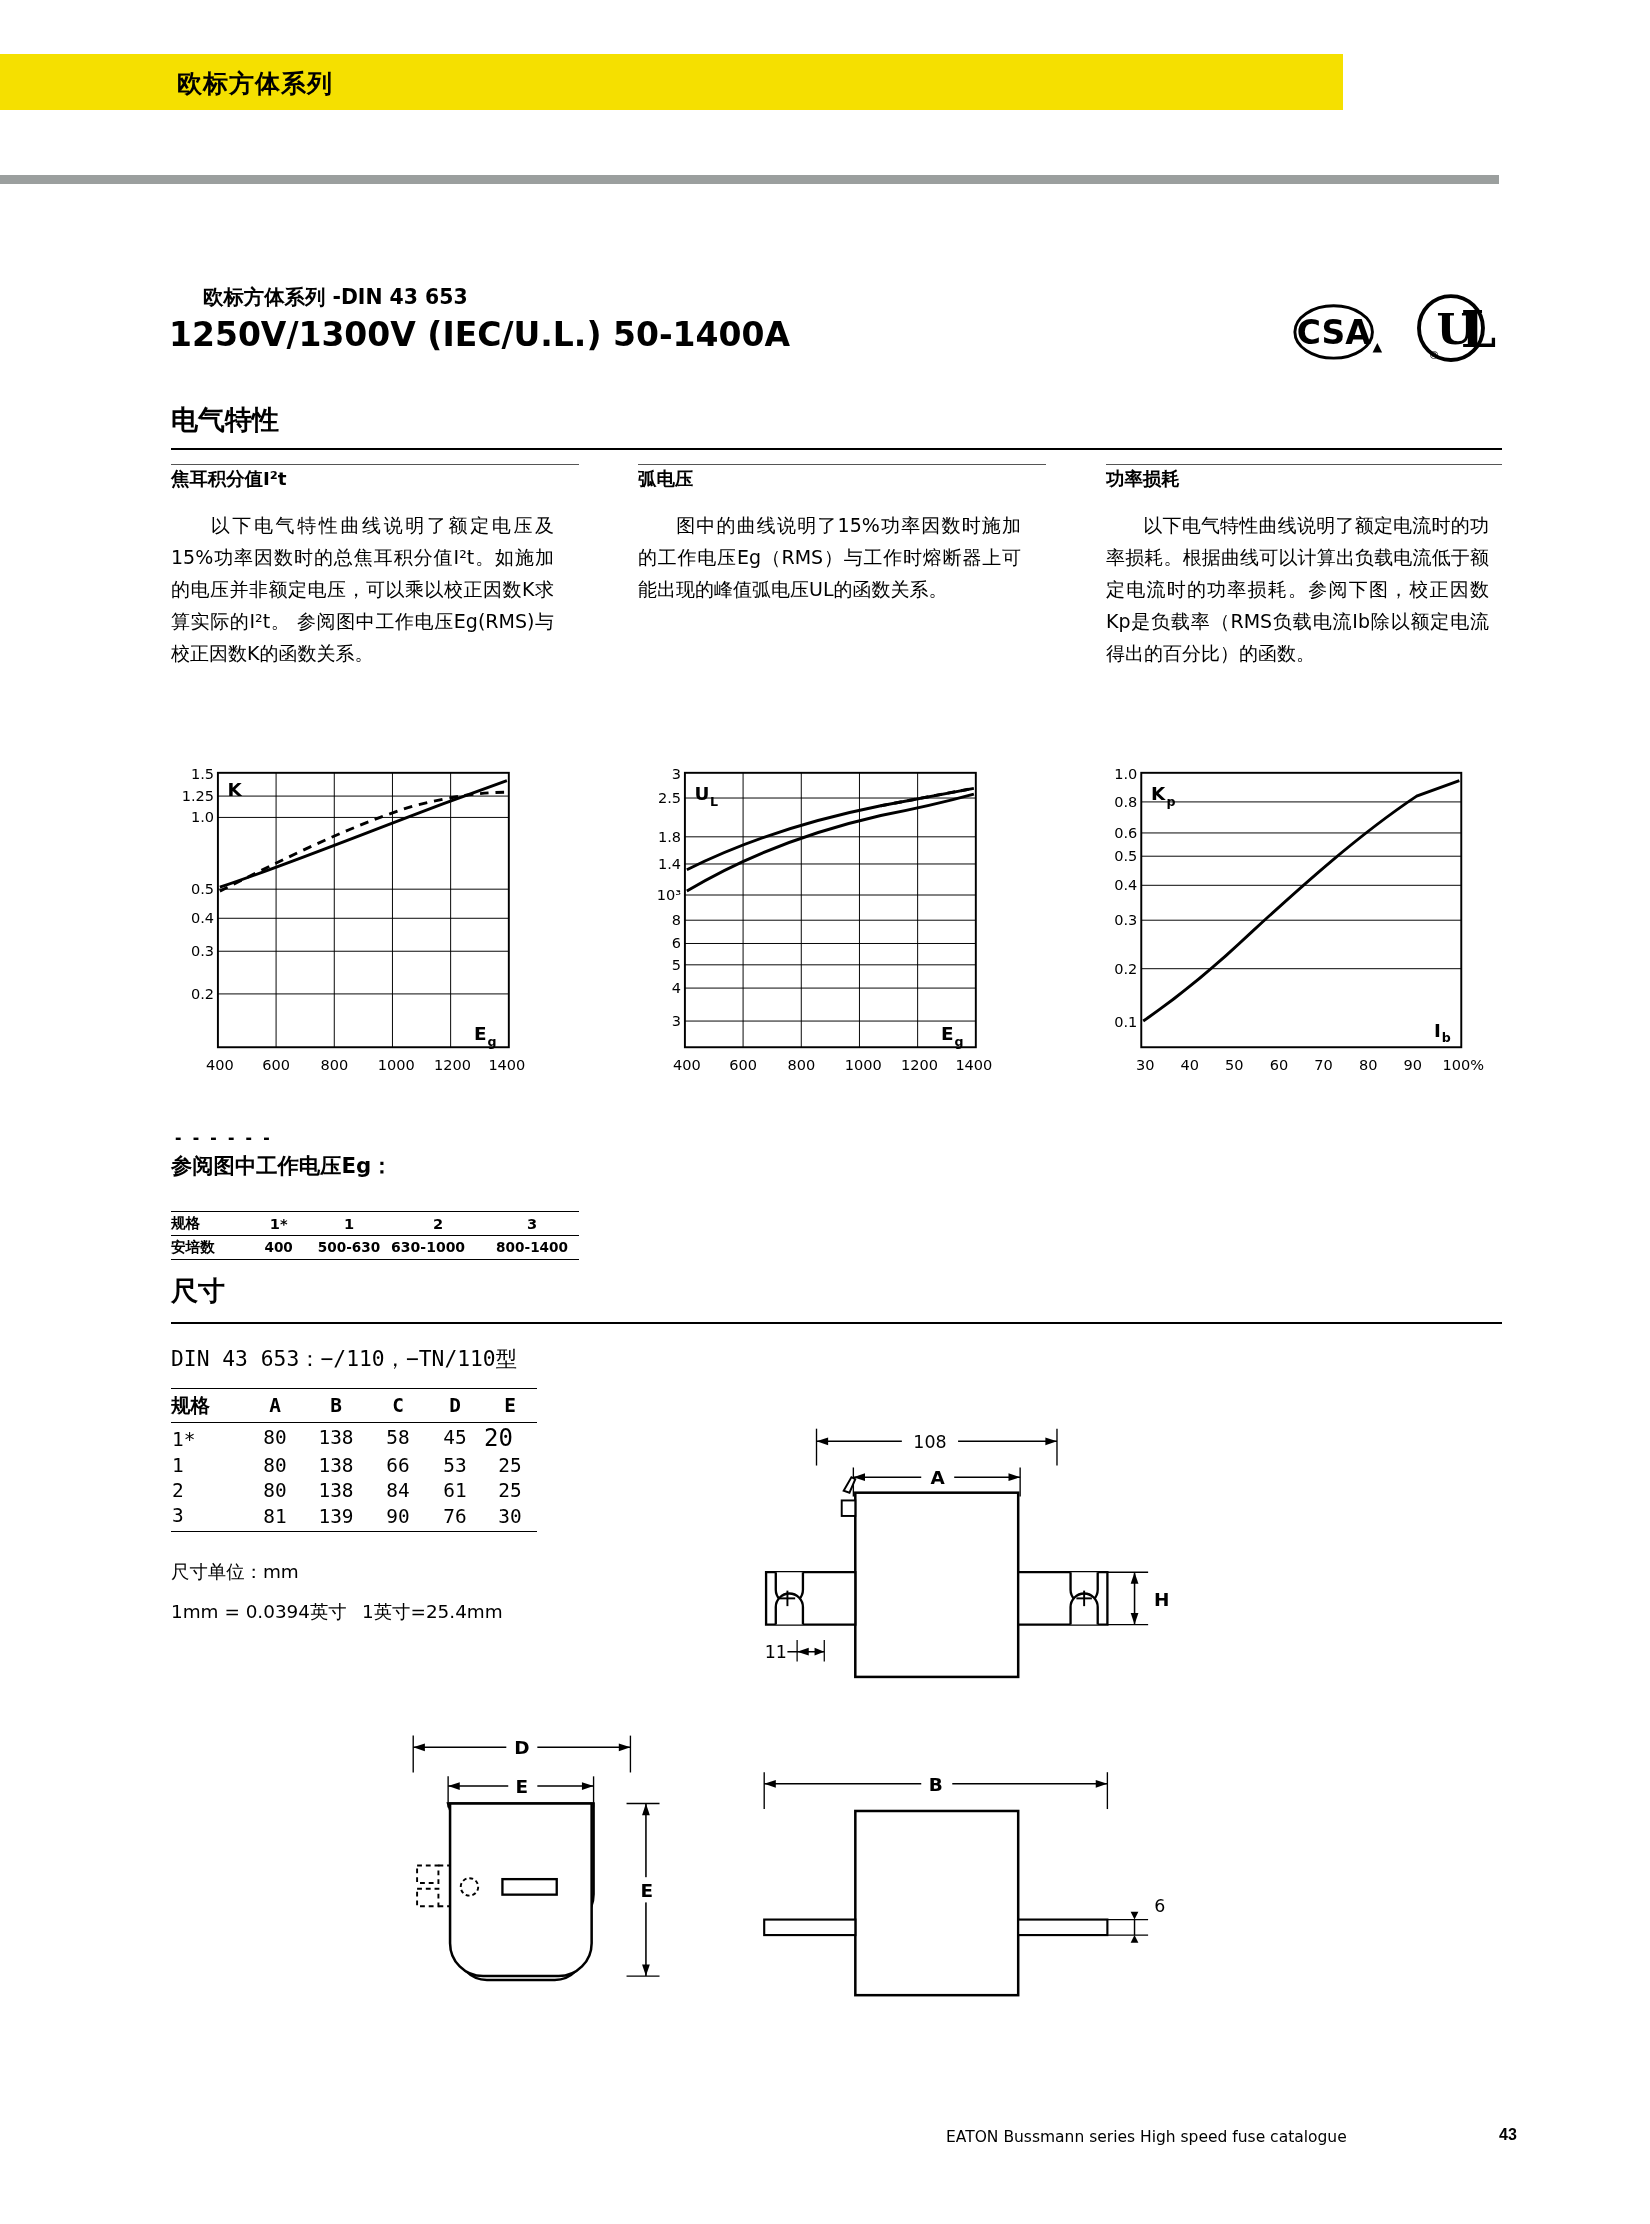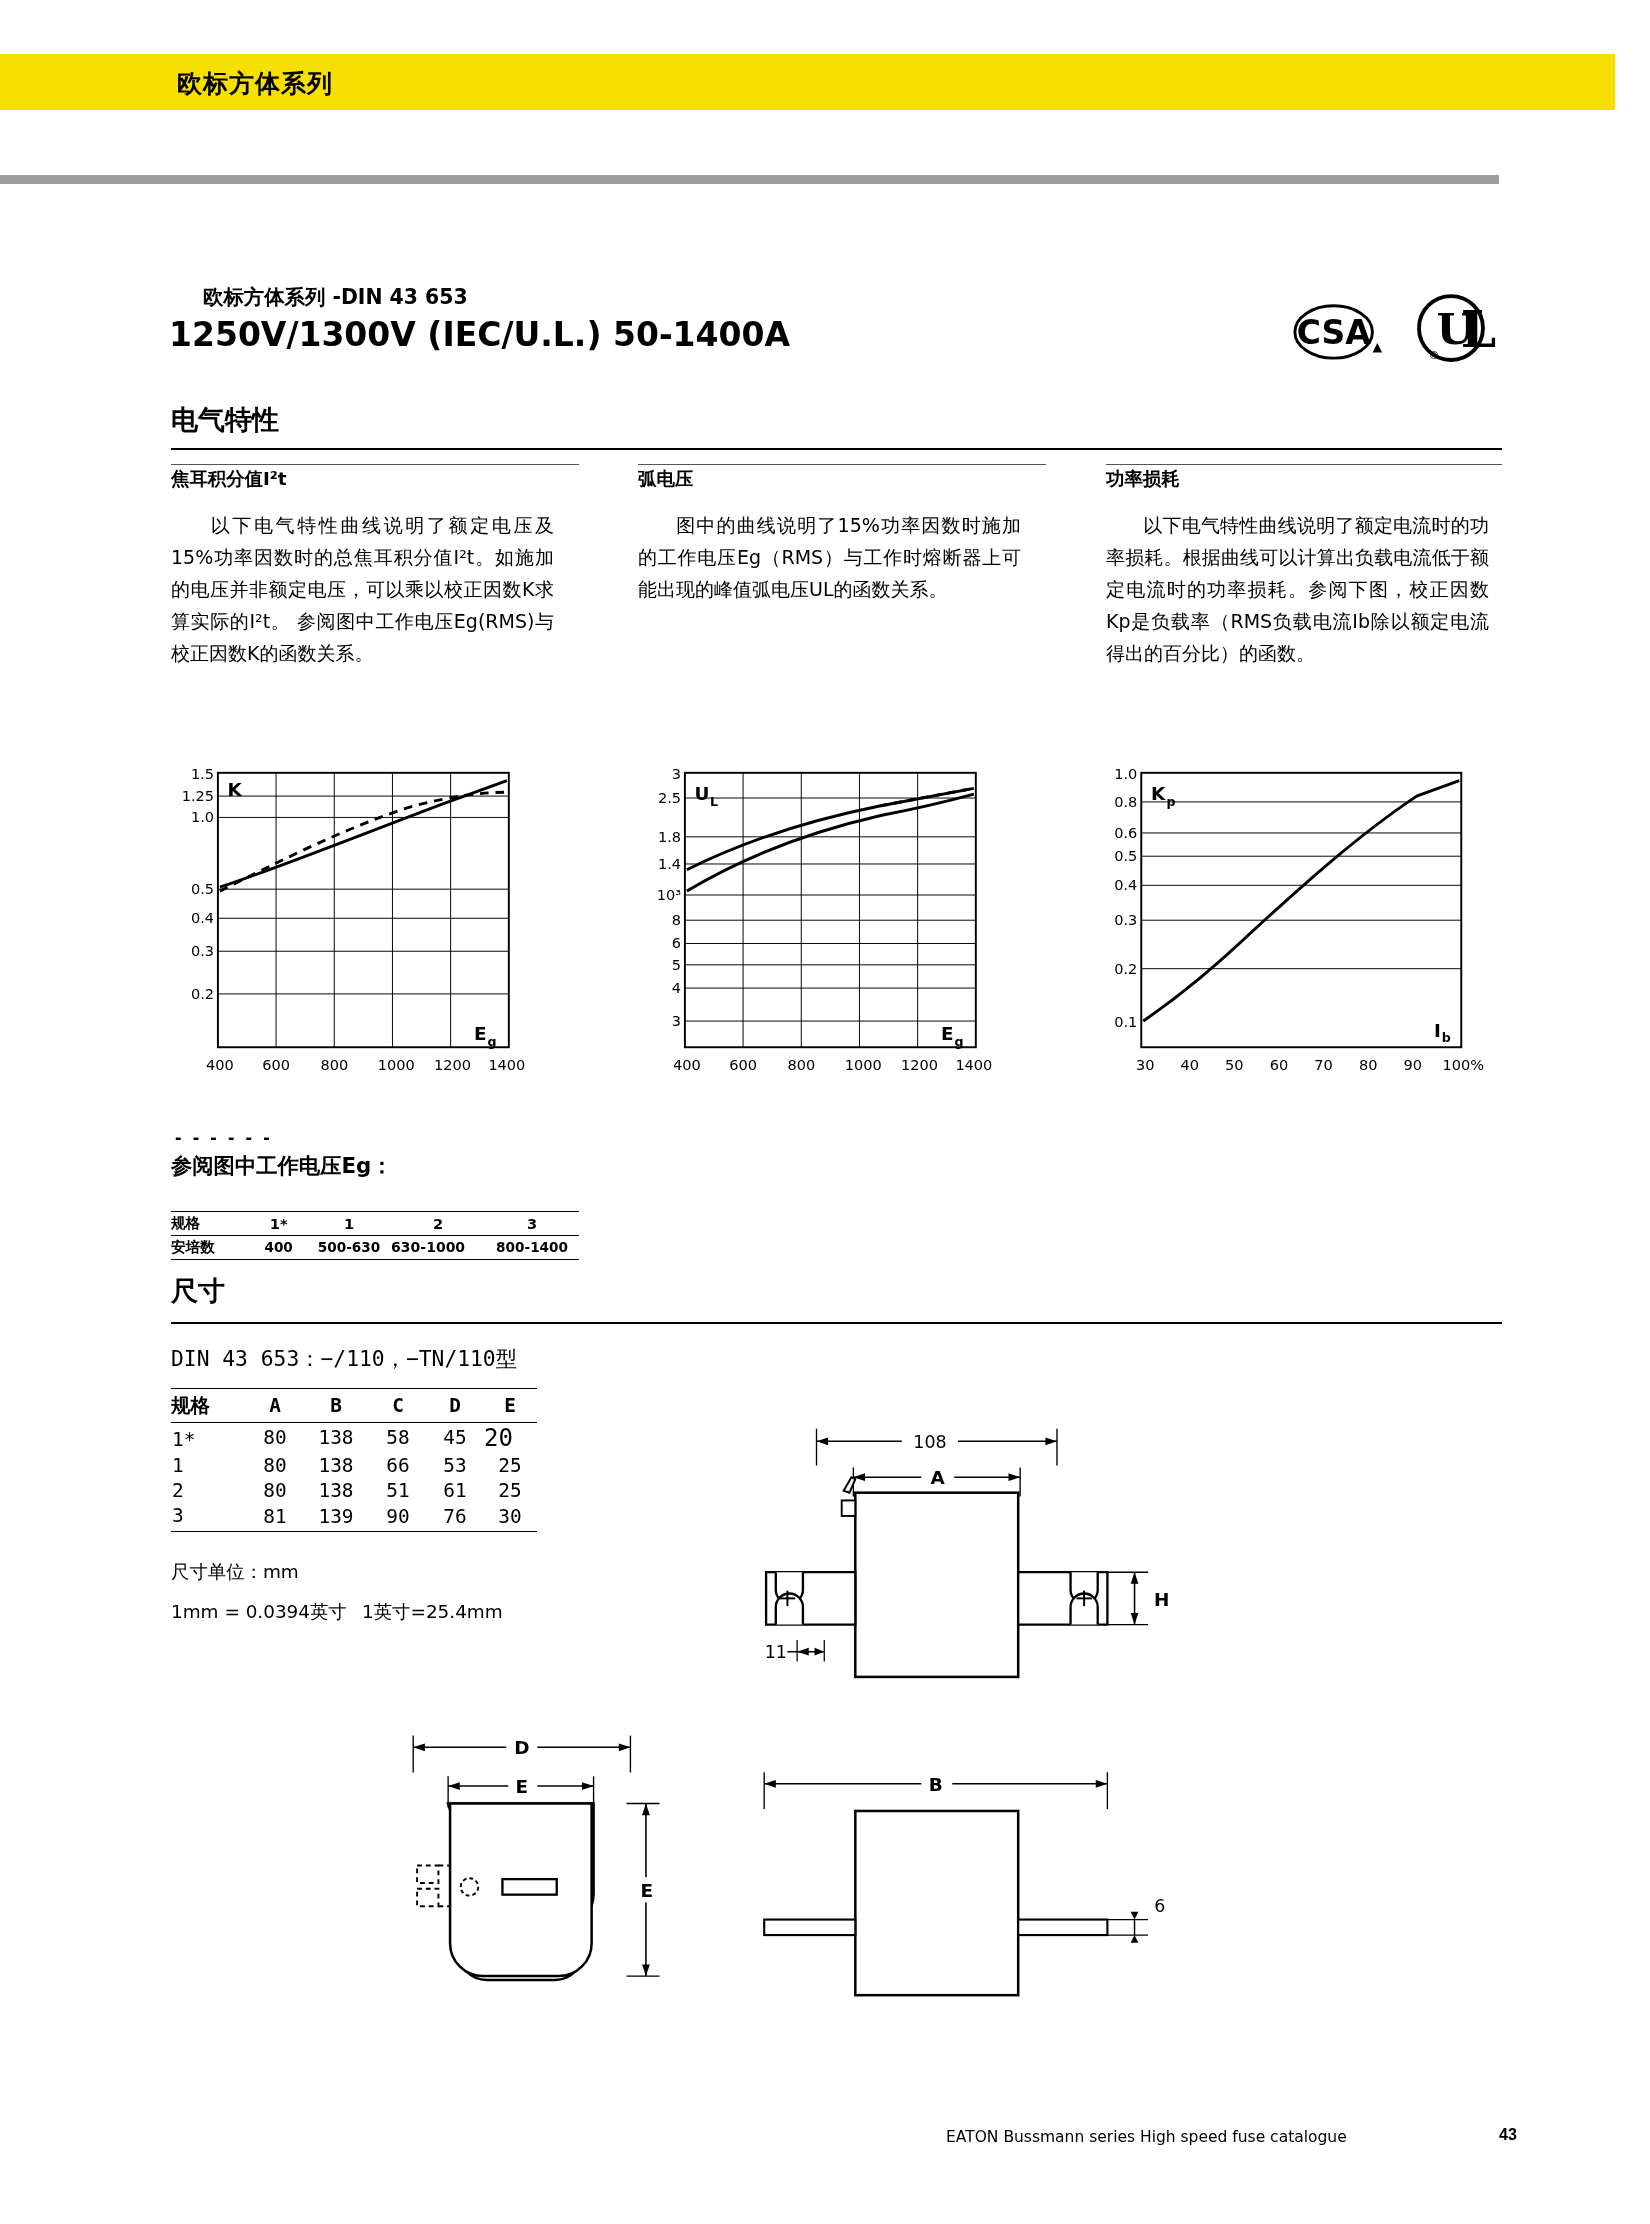--- a/index.html
+++ b/index.html
@@ -6,21 +6,21 @@
   body {
     width:1651px; height:2224px;
     background:#ffffff;
     font-family:"Liberation Sans", sans-serif;
     color:#000;
     position:relative;
     overflow:hidden;
   }
   
   .hdr-band {
-    position:absolute; left:0; top:54px; width:1615px; height:56px;
+    position:absolute; left:0; top:54px; width:1343px; height:56px;
     background:#f5e000;
     text-align:right;
   }
   .hdr-band .hdr-title {
     position:absolute; left:177px; top:12.6px;
     font-size:25px; font-weight:bold; letter-spacing:1px;
     font-family:"DejaVu Sans", sans-serif;
   }
   .hdr-rule {
     position:absolute; left:0; top:175px; width:1499px; height:8.7px;
@@ -331,21 +331,21 @@
       <td style="font-size:19.4px; text-align:center;">80</td>
       <td style="font-size:19.4px; text-align:center;">138</td>
       <td style="font-size:19.4px; text-align:center;">66</td>
       <td style="font-size:19.4px; text-align:center;">53</td>
       <td style="font-size:19.4px; text-align:center;">25</td>
     </tr>
     <tr>
       <td style="font-size:19.4px;">2</td>
       <td style="font-size:19.4px; text-align:center;">80</td>
       <td style="font-size:19.4px; text-align:center;">138</td>
-      <td style="font-size:19.4px; text-align:center;">51</td>
+      <td style="font-size:19.4px; text-align:center;">84</td>
       <td style="font-size:19.4px; text-align:center;">61</td>
       <td style="font-size:19.4px; text-align:center;">25</td>
     </tr>
     <tr style="border-bottom:1.9px solid #000;">
       <td style="font-size:19.4px; padding-bottom:3.9px;">3</td>
       <td style="font-size:19.4px; text-align:center;">81</td>
       <td style="font-size:19.4px; text-align:center;">139</td>
       <td style="font-size:19.4px; text-align:center;">90</td>
       <td style="font-size:19.4px; text-align:center;">76</td>
       <td style="font-size:19.4px; text-align:center;">30</td>

